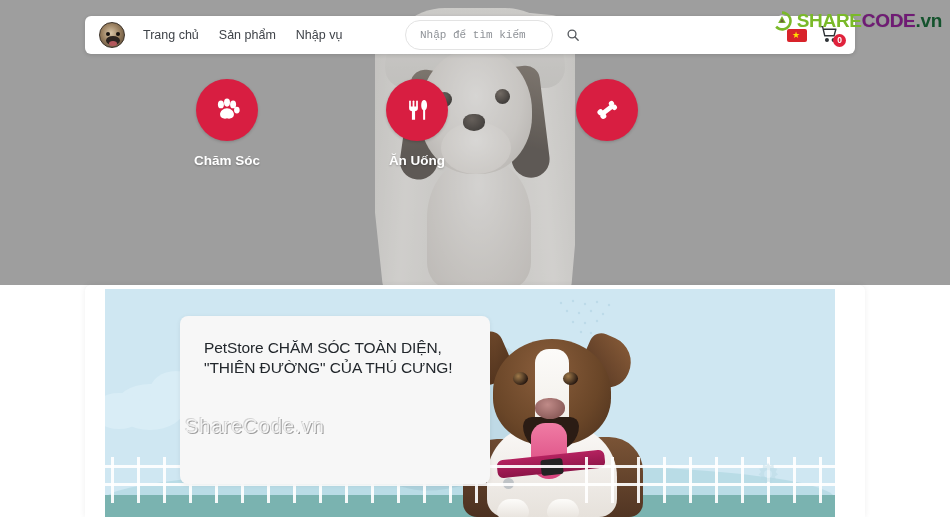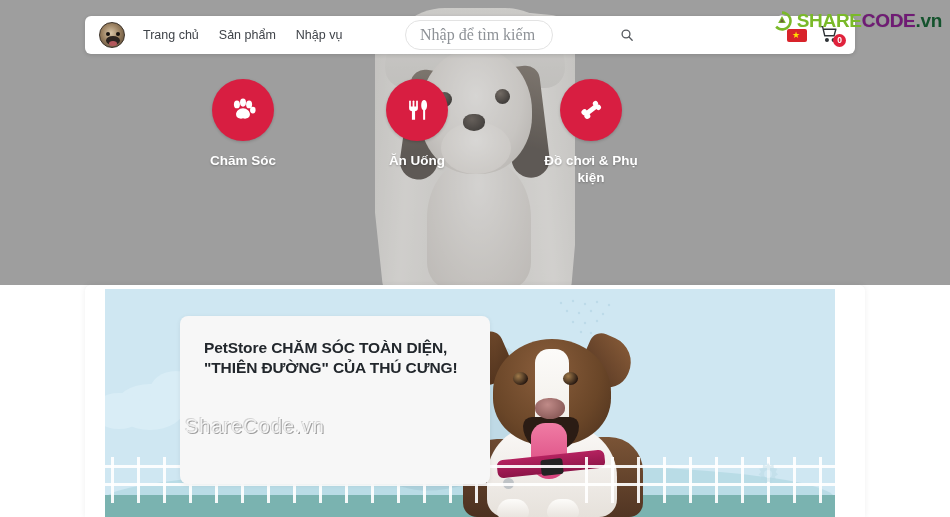--- a/index.html
+++ b/index.html
@@ -76,21 +76,21 @@
     border-radius: 46% 46% 20% 20%;
   }
   .hero-veil {
     position: absolute; left: 0; top: 0; width: 100%; height: 100%;
     background: rgba(158,158,158,0.34);
   }
 
   
   .cat-row {
     position: absolute; left: 0; top: 79px; width: 834px;
-    display: flex; justify-content: center; gap: 64px;
+    display: flex; justify-content: center; gap: 80px;
   }
   .cat-item {
     width: 110px; display: flex; flex-direction: column; align-items: center;
     cursor: pointer;
   }
   .cat-circle {
     width: 62px; height: 62px; border-radius: 50%;
     background: #d81e41;
     display: flex; align-items: center; justify-content: center;
     box-shadow: 0 1px 3px rgba(0,0,0,0.18);
@@ -131,21 +131,21 @@
   .nav-link {
     font-size: 12.5px; color: #3f4349; cursor: pointer; white-space: nowrap;
   }
   .search-box {
     position: absolute; left: 320px; top: 4px; width: 148px; height: 30px;
     background: #ffffff; border: 1px solid #e3e3e3; border-radius: 16px;
     display: flex; align-items: center; padding: 0 10px 0 14px;
   }
   .search-input {
     flex: 1; border: none; outline: none; background: transparent;
-    font-family: Liberation Serif, serif; font-size: 16px; color: #444;
+    font-family: Liberation Mono, monospace; font-size: 11px; color: #444;
   }
   .search-input::placeholder { color: #8e9297; }
   .search-icon { width: 14px; height: 14px; flex: none; }
   .header-right {
     position: absolute; right: 14px; top: 0; height: 38px;
     display: flex; align-items: center; gap: 12px;
   }
   .flag-icon {
     width: 20px; height: 13px; border-radius: 2px; overflow: hidden;
     position: relative; background: #d8232a; flex: none;
@@ -306,21 +306,21 @@
   }
 
   
   .text-card {
     position: absolute; left: 75px; top: 27px; width: 310px; height: 168px;
     background: #f7f7f7; border-radius: 8px;
     box-shadow: 0 1px 5px rgba(0,0,0,0.07);
     padding: 22px 24px 0 24px;
   }
   .headline {
-    font-size: 15.5px; font-weight: 700; color: #22272c;
+    font-size: 15.5px; font-weight: 400; color: #22272c;
     line-height: 20px; letter-spacing: -0.1px;
   }
   .subtext {
     margin-top: 9px; font-size: 10.5px; color: #4e555c; line-height: 16.5px;
   }
   .cta-btn {
     position: absolute; left: 24px; bottom: 14px;
     background: #e8454f; color: #ffffff; border: none; border-radius: 4px;
     font-family: "Liberation Sans", sans-serif;
     font-size: 10.5px; font-weight: 700; padding: 7px 12px; cursor: pointer;
@@ -402,21 +402,20 @@
               <g transform="rotate(-38 16 16)">
                 <rect x="8" y="13.4" width="17" height="5.4" rx="2.4"></rect>
                 <circle cx="8.5" cy="13.4" r="3.4"></circle>
                 <circle cx="8.5" cy="18.8" r="3.4"></circle>
                 <circle cx="24.5" cy="13.4" r="3"></circle>
                 <circle cx="24.5" cy="18.8" r="3"></circle>
               </g>
             </svg>
           </span>
         </div>
-        <div class="cat-label">Đồ chơi &amp; Phụ kiện</div>
       </div>
 
     </div>
   </div>
 
   <div class="header-wrap">
     <div class="brand-avatar">
       <div class="pug-eye l"></div>
       <div class="pug-eye r"></div>
       <div class="pug-snout"></div>

